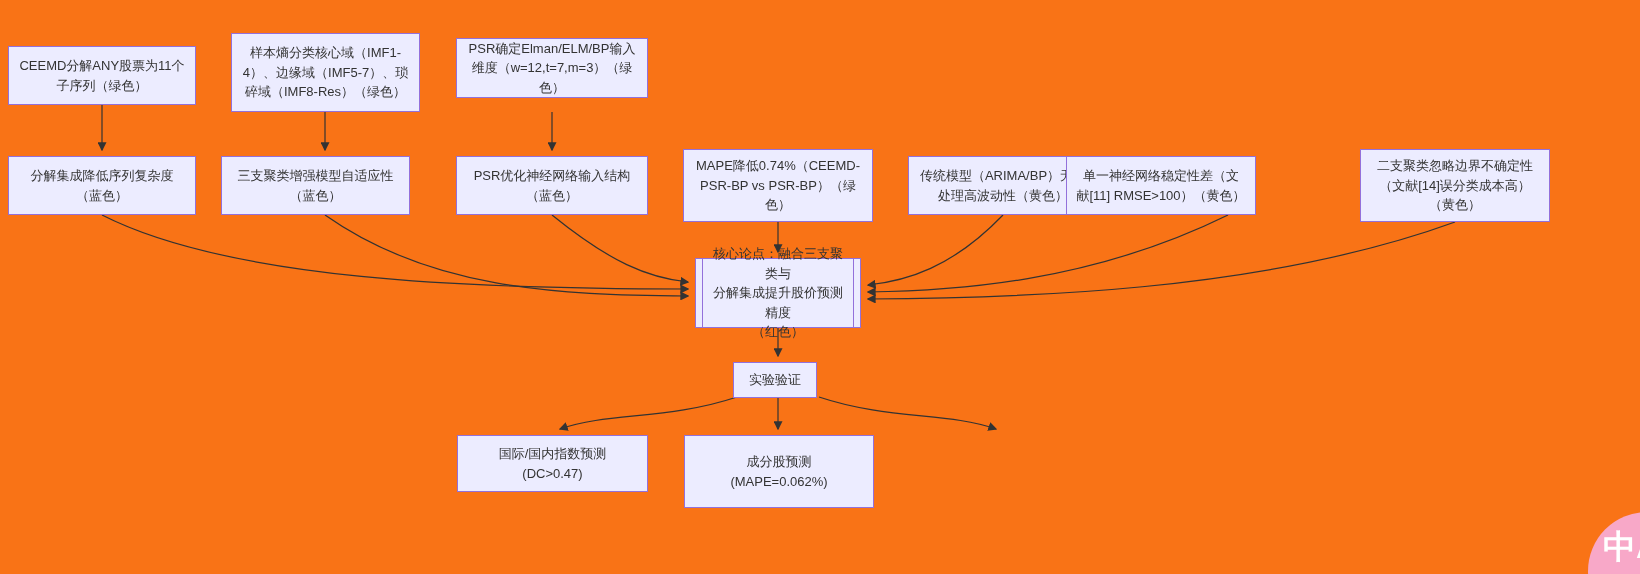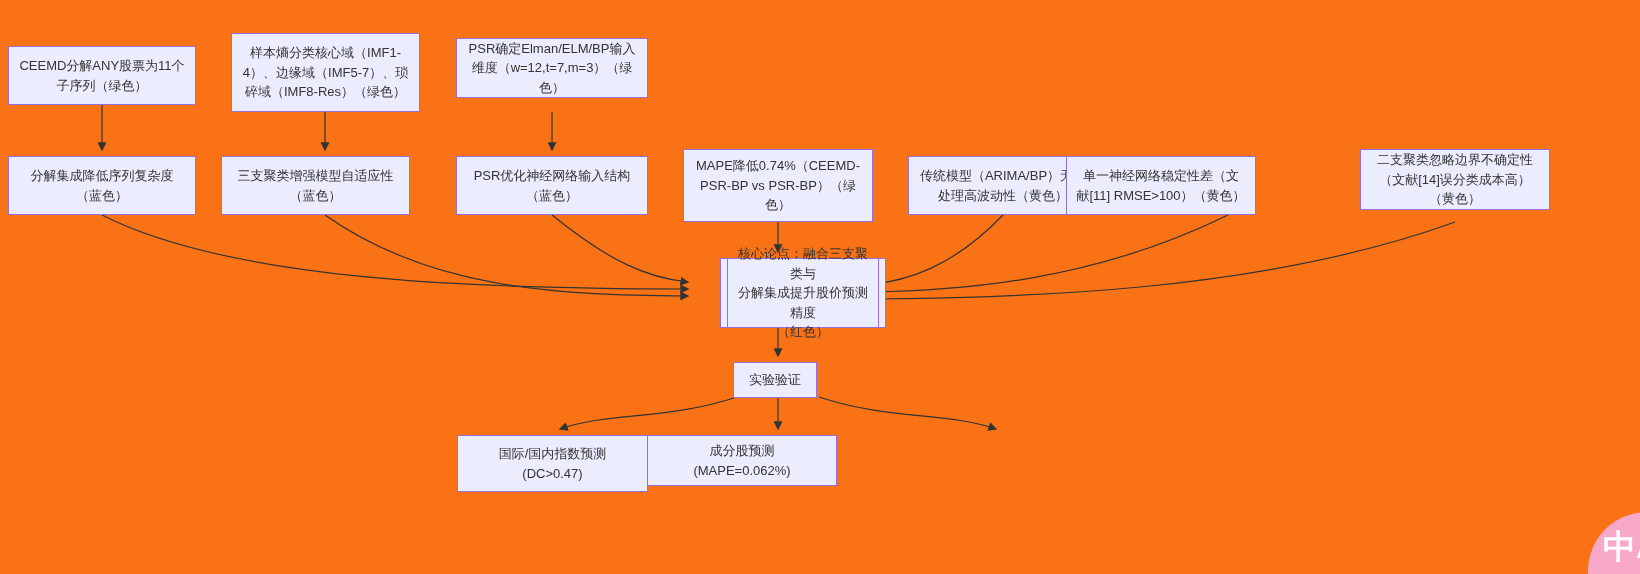--- a/index.html
+++ b/index.html
@@ -16,21 +16,21 @@
     box-sizing:border-box;
     background:#ececff;
     border:1px solid #9370db;
     color:#333333;
     display:flex;align-items:center;justify-content:center;
     text-align:center;
     font-size:13px;line-height:1.5;
     padding:4px 8px;
   }
   .node .lbl{white-space:pre-line;}
-  .node.subroutine{padding:4px 14px;margin-left:25px;}
+  .node.subroutine{padding:4px 14px;}
   .node.subroutine::before,
   .node.subroutine::after{
     content:"";
     position:absolute;top:0;bottom:0;width:0;
     border-left:1px solid #9370db;
   }
   .node.subroutine::before{left:6px;}
   .node.subroutine::after{right:6px;}
   .badge{
     position:absolute;
@@ -117,42 +117,42 @@
   <div class="node" style="left:908px;top:156px;width:190px;height:59px">
     <span class="lbl">传统模型（ARIMA/BP）无法
 处理高波动性（黄色）</span>
   </div>
 
   <div class="node" style="left:1066px;top:156px;width:190px;height:59px">
     <span class="lbl">单一神经网络稳定性差（文
 献[11] RMSE&gt;100）（黄色）</span>
   </div>
 
-  <div class="node" style="left:1360px;top:149px;width:190px;height:61px">
+  <div class="node" style="left:1360px;top:149px;width:190px;height:73px">
     <span class="lbl">二支聚类忽略边界不确定性
 （文献[14]误分类成本高）
 （黄色）</span>
   </div>
 
   <div class="node subroutine" style="left:695px;top:258px;width:166px;height:70px">
     <span class="lbl">核心论点：融合三支聚类与
 分解集成提升股价预测精度
 （红色）</span>
   </div>
 
   <div class="node" style="left:733px;top:362px;width:84px;height:36px">
     <span class="lbl">实验验证</span>
   </div>
 
   <div class="node" style="left:457px;top:435px;width:191px;height:57px">
     <span class="lbl">国际/国内指数预测
 (DC&gt;0.47)</span>
   </div>
 
-  <div class="node" style="left:647px;top:435px;width:190px;height:51px">
+  <div class="node" style="left:684px;top:435px;width:190px;height:73px">
     <span class="lbl">成分股预测
 (MAPE=0.062%)</span>
   </div>
 
 
   <div class="badge">
     <span>中A</span>
   </div>
 
 </div>

